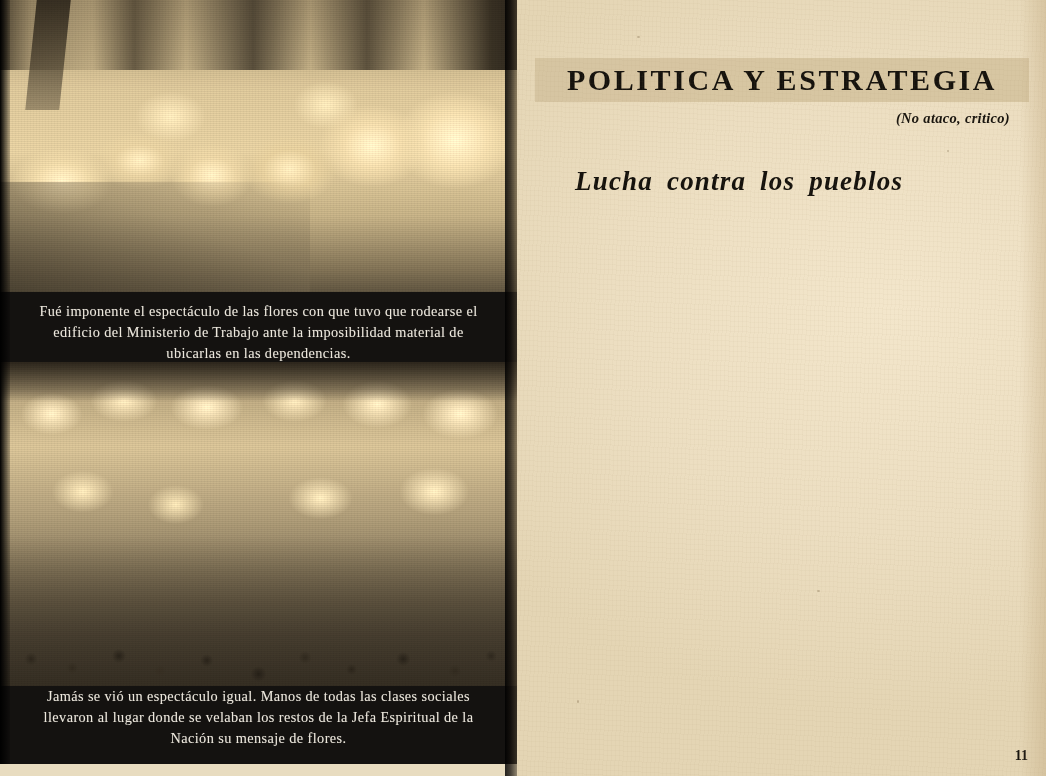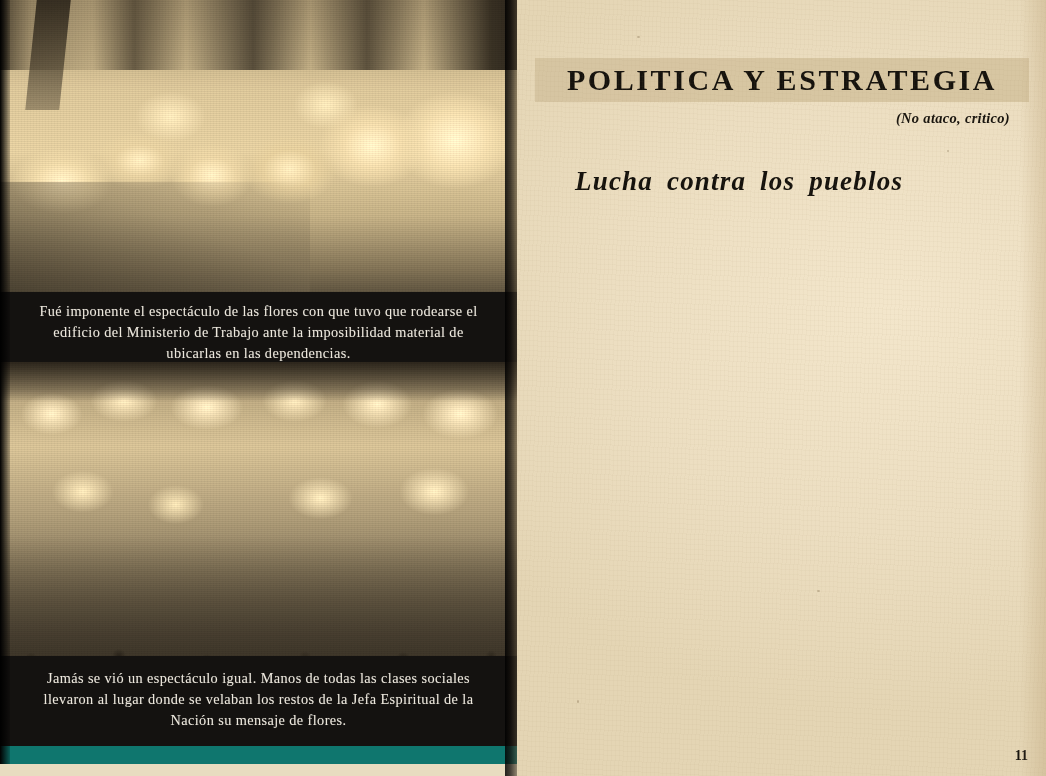--- a/index.html
+++ b/index.html
@@ -87,21 +87,21 @@
     font-family: "Liberation Serif", serif;
     font-size: 14.3px;
     line-height: 1.47;
     letter-spacing: 0.4px;
     text-align: center;
     padding: 9px 26px 10px 26px;
     box-sizing: border-box;
     text-shadow: 0 0 1px rgba(255,255,255,0.25);
   }
   #caption-top { top: 292px; height: 70px; }
-  #caption-bottom { top: 656px; height: 90px; padding-top: 12px; }
+  #caption-bottom { top: 686px; height: 90px; padding-top: 0; }
 
   
   .photo-bottom {
     position: absolute;
     left: 0; top: 362px;
     width: 517px; height: 324px;
     overflow: hidden;
     background:
       radial-gradient(ellipse 44px 30px at 10% 16%, #f2e7c6 0%, rgba(140,124,92,0) 70%),
       radial-gradient(ellipse 48px 30px at 24% 12%, #f0e4c0 0%, rgba(140,124,92,0) 70%),

